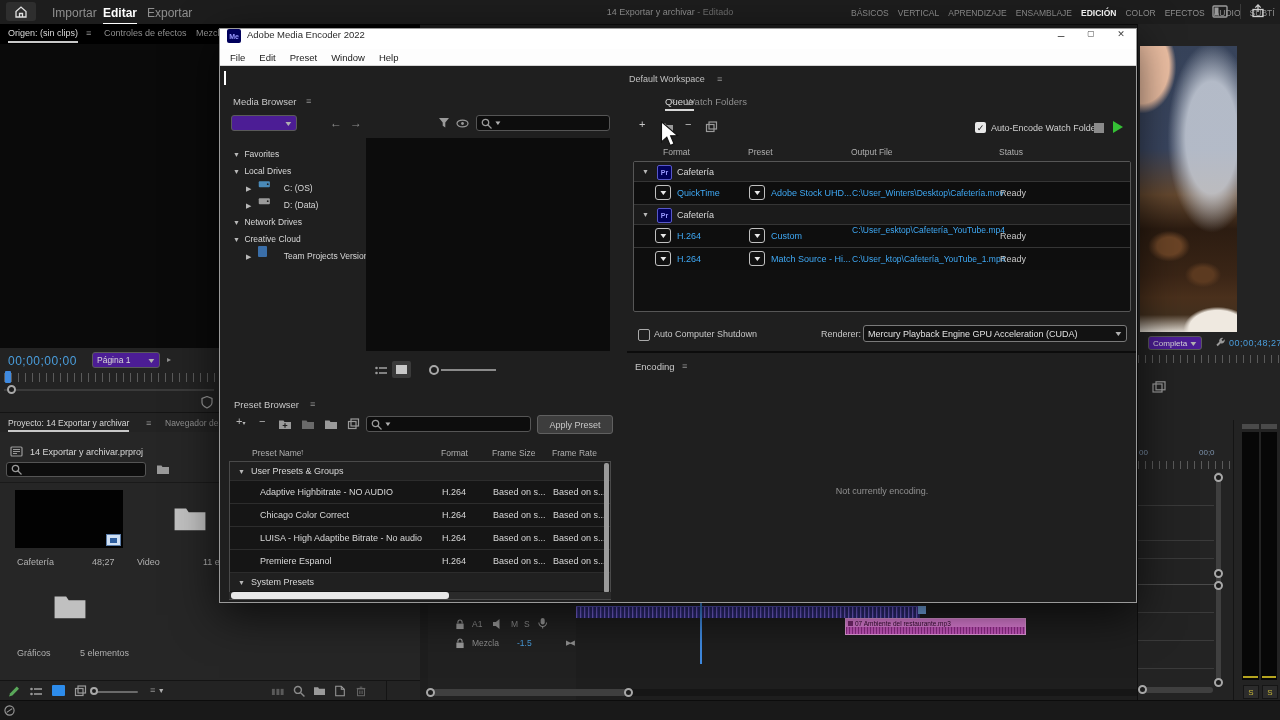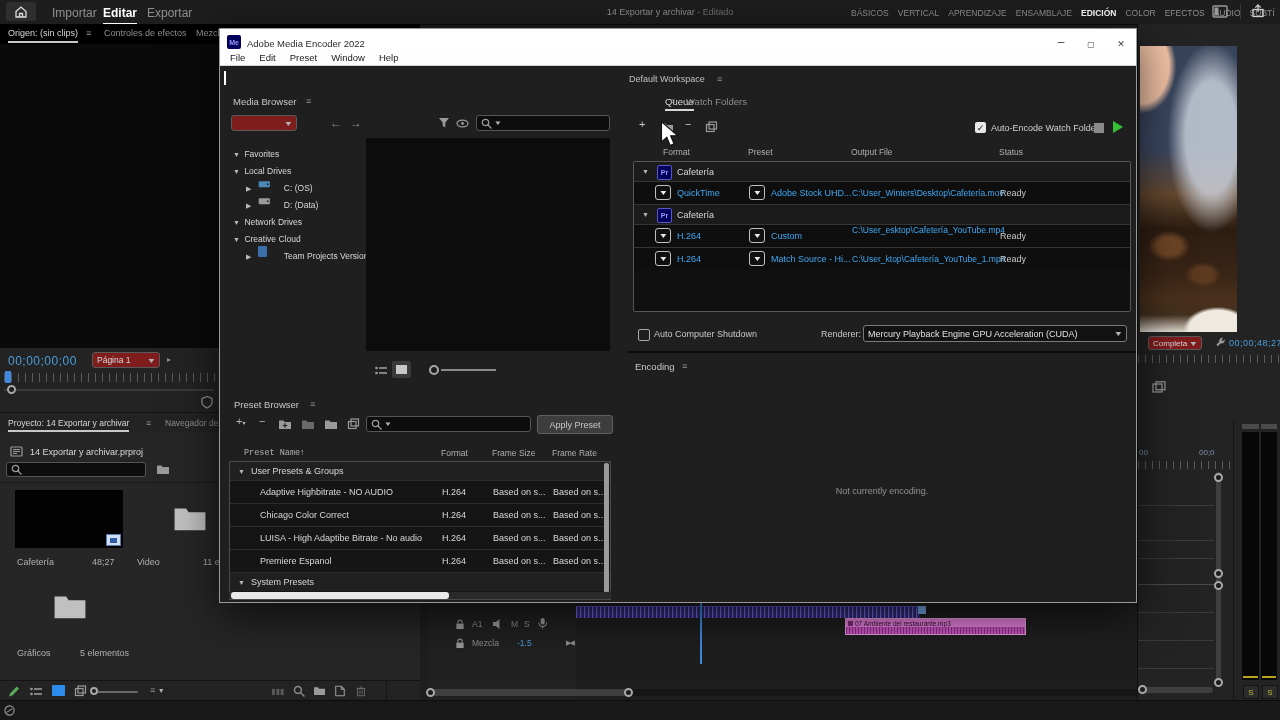--- a/index.html
+++ b/index.html
@@ -8,21 +8,21 @@
        -webkit-font-smoothing:antialiased;}
   .abs{position:absolute;}
   .f7{font-size:7px;} .f8{font-size:8px;} .f85{font-size:8.5px;} .f9{font-size:9px;}
   .f95{font-size:9.5px;} .f10{font-size:12px;} .f11{font-size:11px;}
   .dim{color:#8f8f8f;} .dim2{color:#6f6f6f;} .lt{color:#d8d8d8;} .wh{color:#fff;}
   .blue{color:#3fa9f5;} .tc{color:#4a9edd;letter-spacing:.5px;}
   .nowrap{white-space:nowrap;}
   svg{display:block;}
   .ic{color:#9a9a9a;}
   .menu-hl{border-bottom:2px solid #fff;padding-bottom:3px;}
-  .ddbox{border:1px solid #5a5a5a;border-radius:3px;background:#7f1d1d;display:flex;
+  .ddbox{border:1px solid #5a5a5a;border-radius:3px;background:#4c1d95;display:flex;
          align-items:center;justify-content:space-between;padding:0 4px;box-sizing:border-box;}
   .chev{font-size:7px;color:#b0b0b0;transform:scaleX(1.4);}
   .treechev{display:inline-block;font-size:7px;color:#b8b8b8;}
   .searchbox{background:#0d0d0d;border:1px solid #555;border-radius:3px;display:flex;
              align-items:center;padding:0 4px;box-sizing:border-box;gap:3px;}
   .qdd{width:16px;height:15px;background:#101010;border:1px solid #c0c0c0;border-radius:3px;
        display:flex;align-items:center;justify-content:center;box-sizing:border-box;}
   .qdd span{font-size:7px;color:#e8e8e8;transform:scaleX(1.4);}
   .prbadge{width:13px;height:13px;background:#00005b;border:1px solid #5858c8;border-radius:2px;
            color:#9999ff;font-size:7px;font-weight:bold;display:flex;align-items:center;
@@ -356,21 +356,21 @@
   </div>
 
   <div class="abs" style="left:0;top:700px;width:1280px;height:20px;background:#191919;border-top:1px solid #0c0c0c;">
     <svg class="abs ic" width="11" height="11" viewBox="0 0 12 12" style="left:4px;top:4px;">
         <use href="#i-sync"></use>
       </svg>
   </div>
 
   <div class="abs" style="left:219px;top:28px;width:918px;height:575px;background:#202020;border:1px solid #9a9a9a;box-sizing:border-box;box-shadow:0 12px 42px rgba(0,0,0,.68);z-index:10;">
 
-    <div class="abs" style="left:0;top:0;width:916px;height:20px;background:#ffffff;display:flex;align-items:flex-end;">
+    <div class="abs" style="left:0;top:0;width:916px;height:20px;background:#ffffff;display:flex;align-items:flex-start;">
       <span style="margin-left:7px;width:14px;height:14px;background:#00005b;color:#9999ff;font-size:7px;font-weight:bold;border-radius:2px;display:flex;align-items:center;justify-content:center;">Me</span>
       <span class="f95" style="margin-left:6px;color:#2a2a2a;">Adobe Media Encoder 2022</span>
       <span style="flex:1"></span>
       <span class="f10" style="width:30px;text-align:center;color:#444;">–</span>
       <span class="f8" style="width:30px;text-align:center;color:#444;">▢</span>
       <span class="f9" style="width:30px;text-align:center;color:#444;">✕</span>
     </div>
 
     <div class="abs" style="left:0;top:20px;width:916px;height:17px;background:#fdfdfd;border-bottom:1px solid #d6d6d6;display:flex;align-items:center;gap:14px;padding-left:10px;box-sizing:border-box;">
       <span class="f95" style="color:#222;">File</span>
@@ -454,21 +454,21 @@
         </svg>
       <div class="abs searchbox" style="left:146px;top:350px;width:165px;height:16px;">
         <svg class="ic" width="11" height="11" viewBox="0 0 11 11">
             <use href="#i-search"></use>
           </svg>
         <span class="chev" style="font-size:6px;">▼</span>
       </div>
       <div class="abs" style="left:317px;top:349px;width:74px;height:17px;background:#3d3d3d;border:1px solid #606060;border-radius:3px;display:flex;align-items:center;justify-content:center;">
         <span class="f9" style="color:#c8c8c8;">Apply Preset</span>
       </div>
-      <span class="abs f85 colhead" style="left:24px;top:382px;font-family:Liberation Mono, monospace;">Preset Name</span>
+      <span class="abs f85 colhead" style="left:32px;top:382px;">Preset Name</span>
       <span class="abs f85 colhead" style="left:80px;top:381px;">↑</span>
       <span class="abs f85 colhead" style="left:221px;top:382px;">Format</span>
       <span class="abs f85 colhead" style="left:272px;top:382px;">Frame Size</span>
       <span class="abs f85 colhead" style="left:332px;top:382px;">Frame Rate</span>
 
       <div class="abs" style="left:9px;top:395px;width:382px;height:139px;border:1px solid #4a4a4a;background:#161616;box-sizing:border-box;overflow:hidden;">
         <div class="preset-grouprow" style="height:18px;">
           <span class="treechev" style="margin-left:8px;">▼</span>
           <span class="f9 lt" style="margin-left:6px;">User Presets &amp; Groups</span>
         </div>

